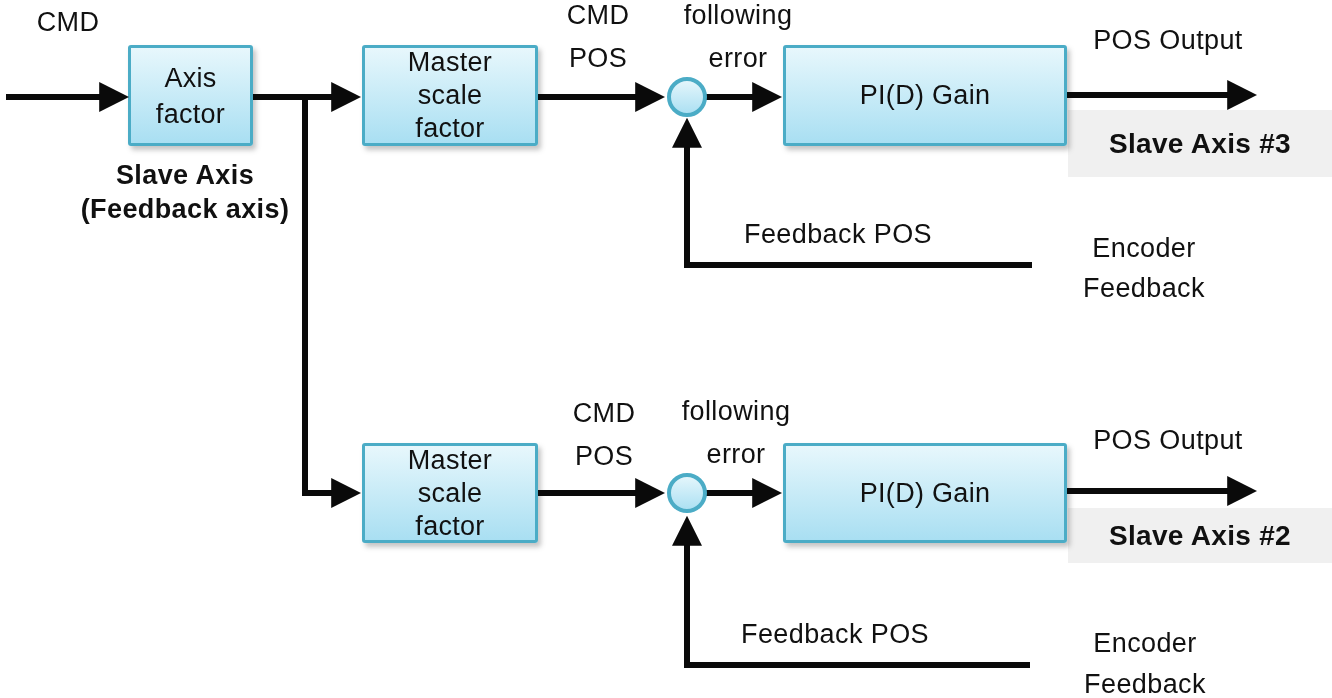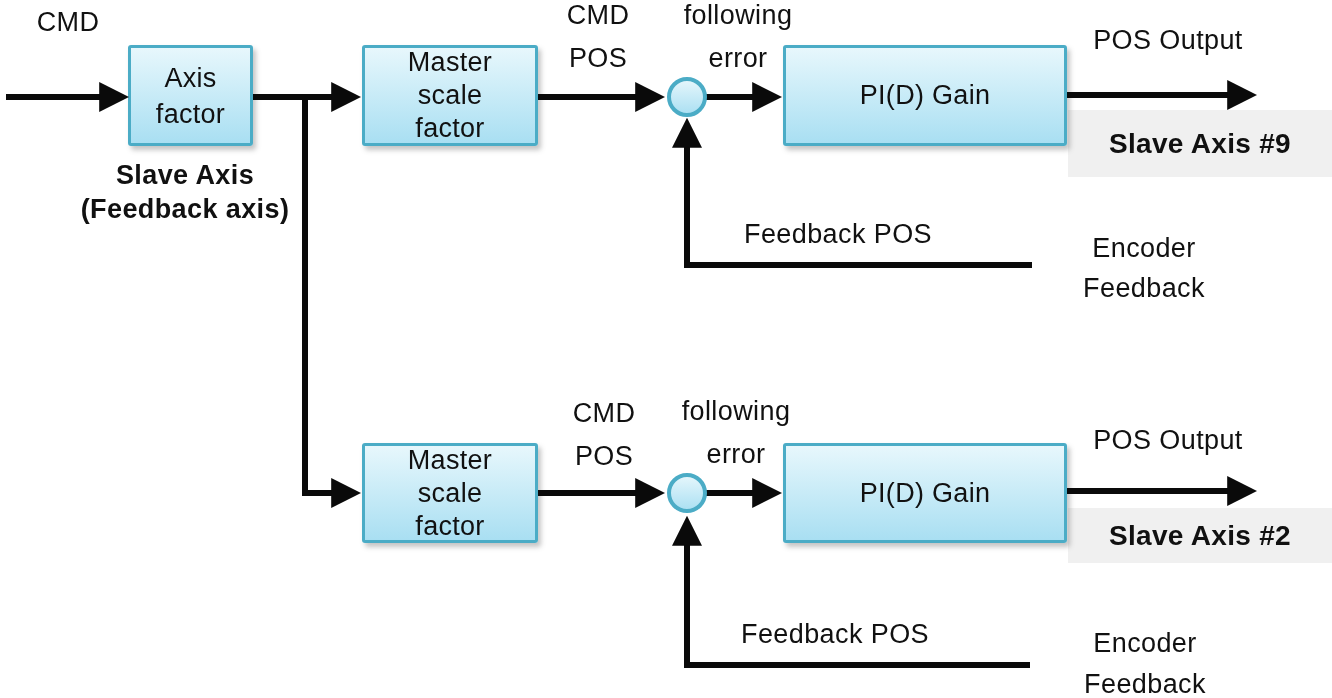--- a/index.html
+++ b/index.html
@@ -67,21 +67,21 @@
   }
   .stop-top{stop-color:var(--box-fill-top);}
   .stop-bottom{stop-color:var(--box-fill-bottom);}
 </style>
 </head>
 <body>
 
 <div class="canvas">
 
   <div class="graytag tag1">
-    <span>Slave Axis #9</span>
+    <span>Slave Axis #3</span>
   </div>
   <div class="graytag tag2">
     <span>Slave Axis #2</span>
   </div>
 
   <div class="pbox box-gear">
     <span>Axis</span>
     <span>factor</span>
   </div>
 

